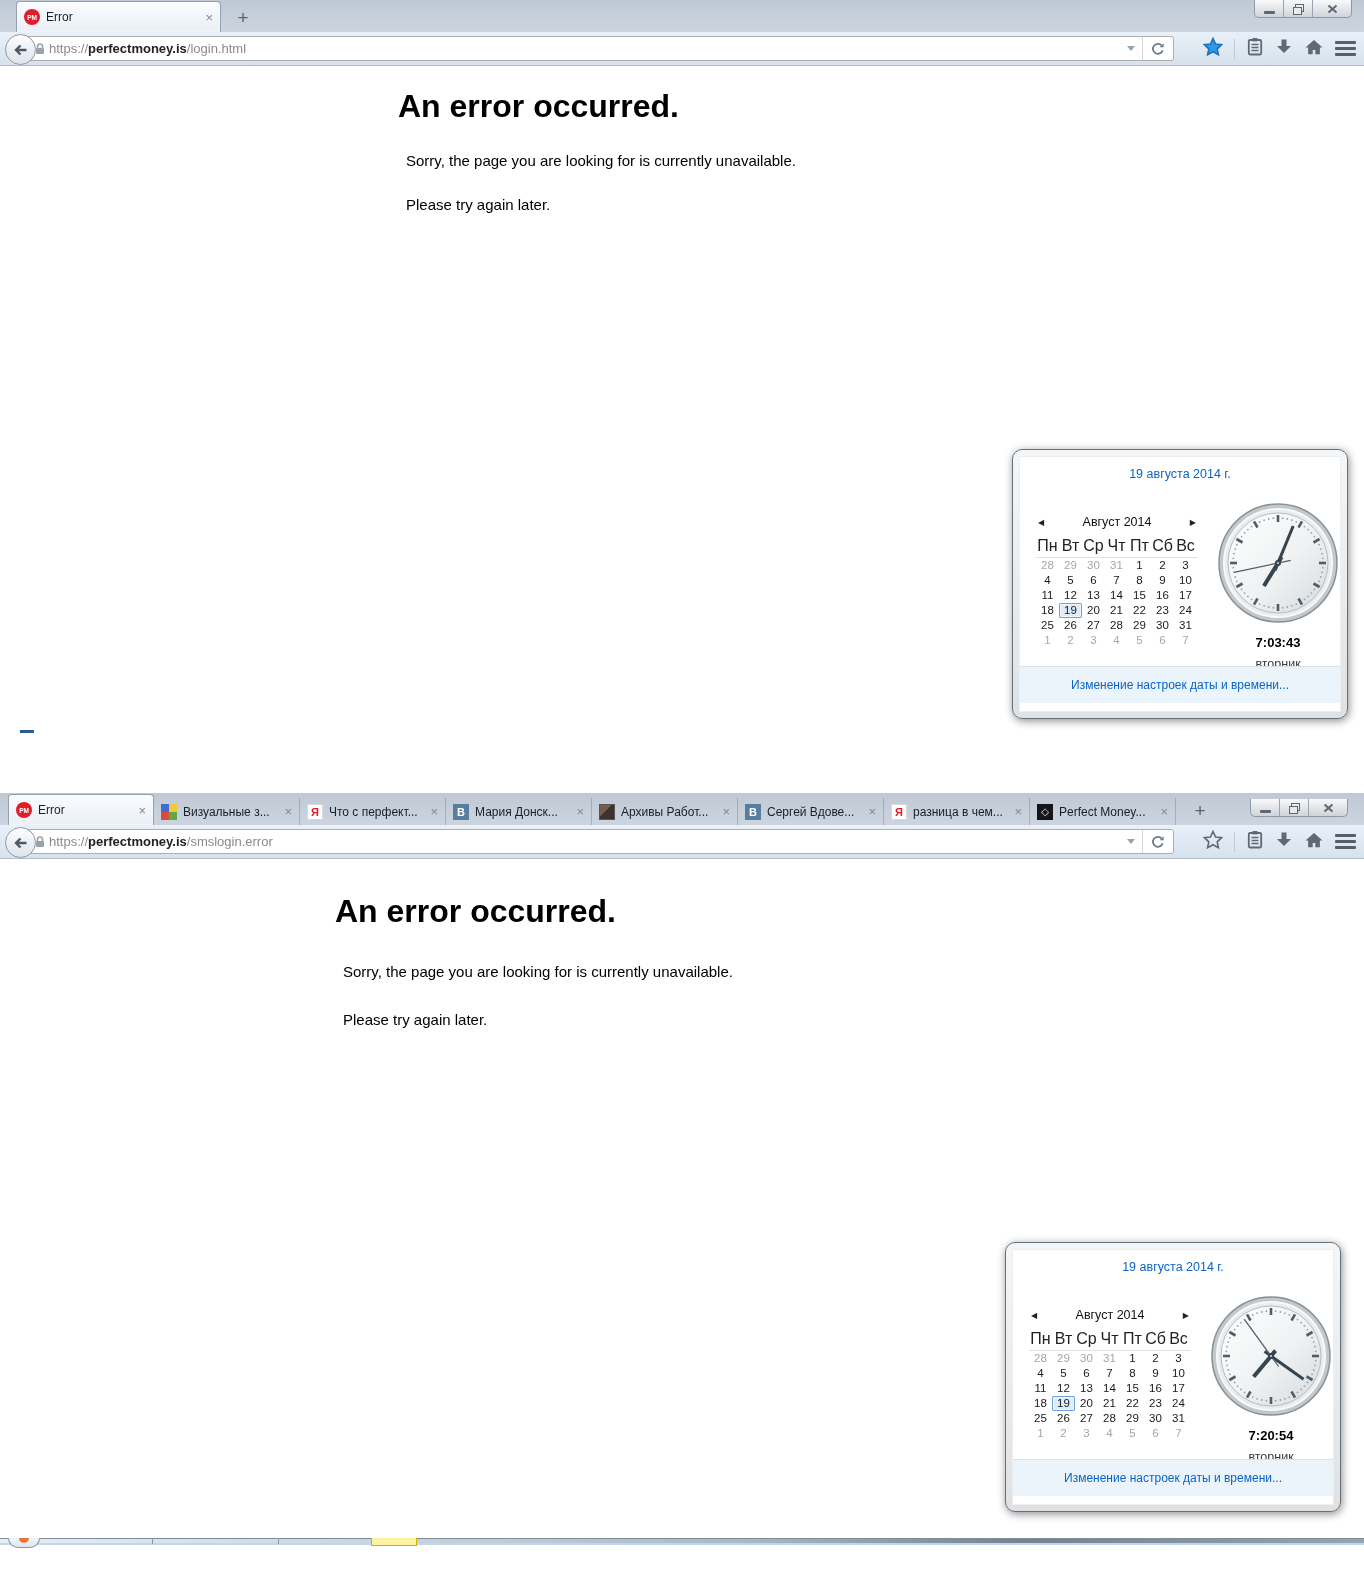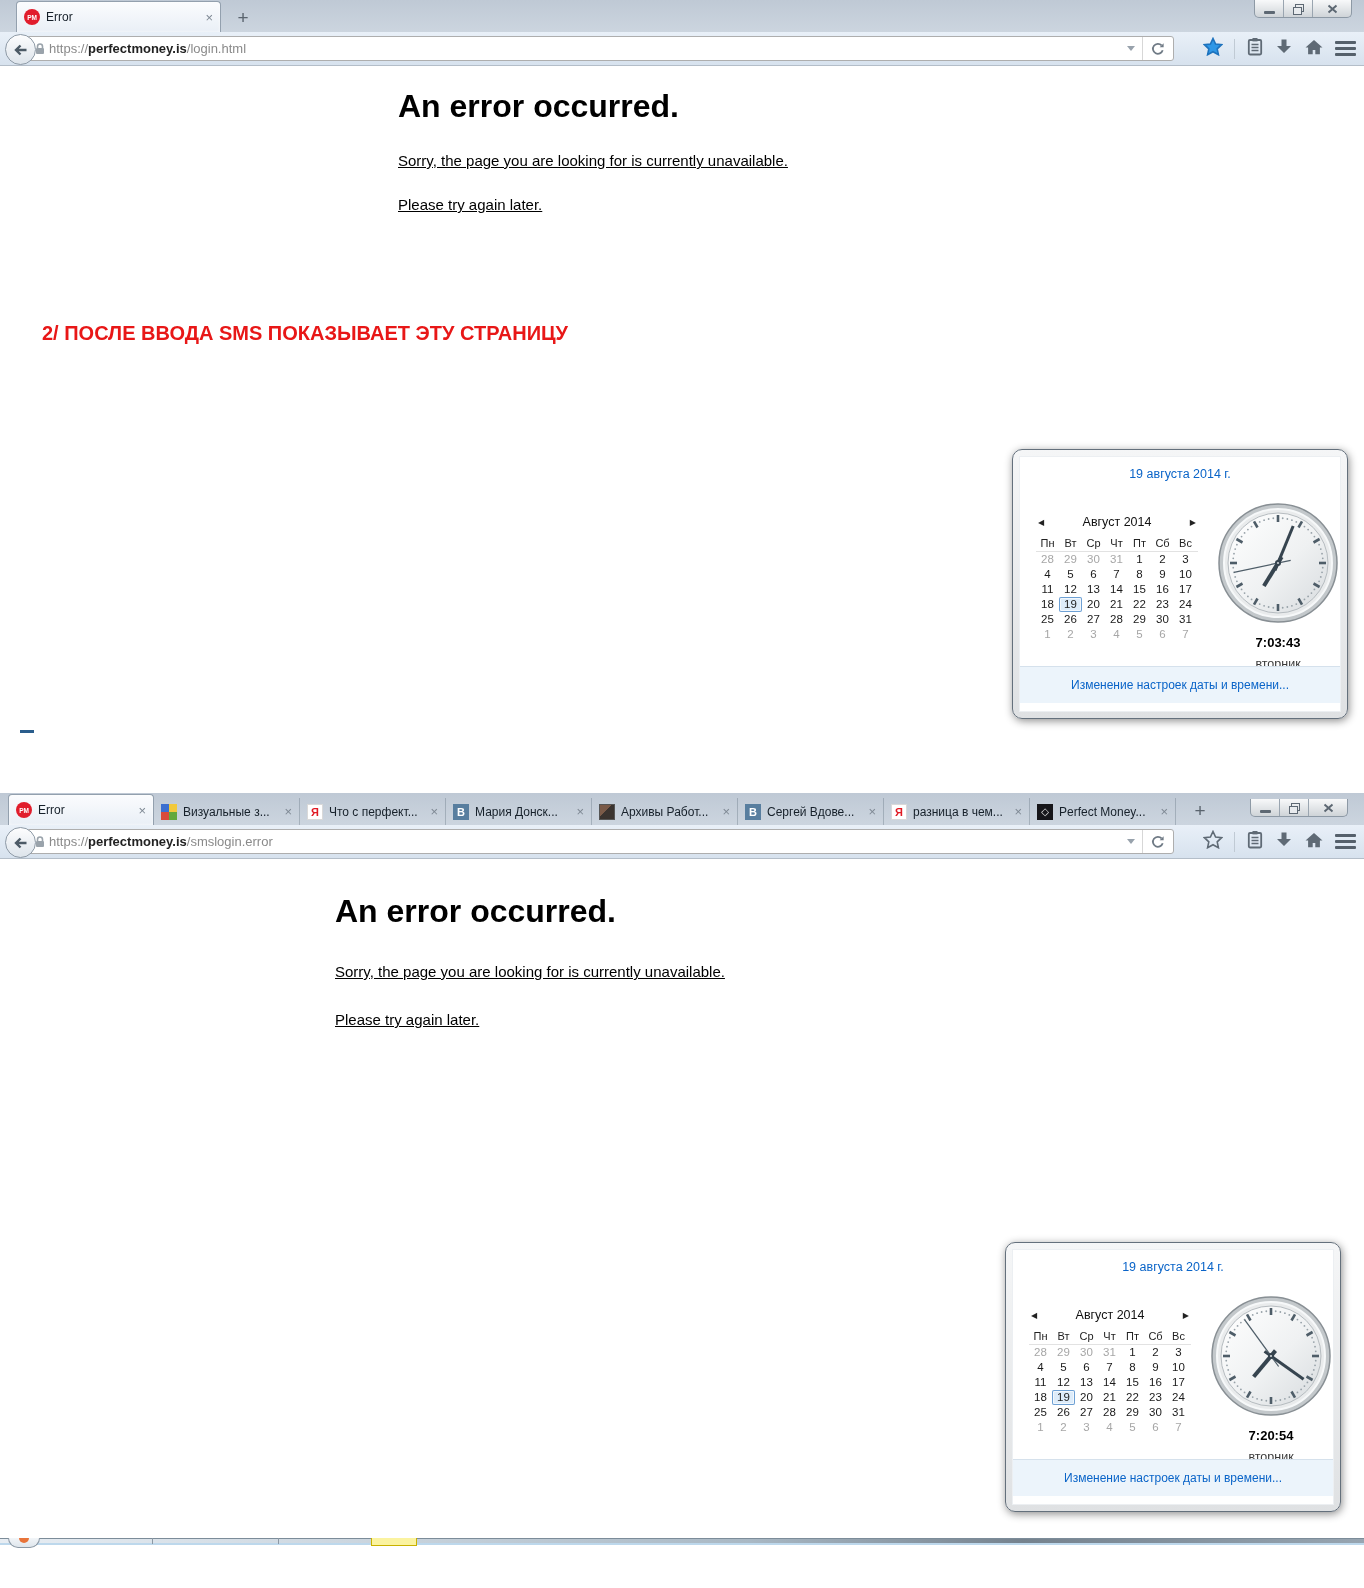--- a/index.html
+++ b/index.html
@@ -70,42 +70,42 @@
   .star-icon svg path{fill:none;stroke:#5f6a75;stroke-width:1.6;}
   .starred svg path{fill:#2f97e6;stroke:#1d72bd;}
   .hamburger{display:flex;flex-direction:column;gap:3px;}
   .hamburger span{display:block;width:21px;height:3px;background:#55606b;border-radius:1px;}
 
   
   .error-block{position:absolute;}
   #win1 .error-block{left:398px;top:88px;}
   #win2 .error-block{left:335px;top:100px;}
   .error-heading{font-size:32px;font-weight:bold;color:#000;margin:0 0 0 0;}
-  .error-line{font-size:15px;color:#000;margin:0;text-decoration:underline;}
+  .error-line{font-size:15px;color:#000;margin:8px;}
   #win1 .error-line1{margin-top:27px;} #win1 .error-line2{margin-top:27px;}
   #win2 .error-line1{margin-top:33px;} #win2 .error-line2{margin-top:31px;}
 
   .annotations{position:absolute;left:42px;top:322px;}
   .annotation{font-size:20px;font-weight:bold;color:#e81717;margin:0 0 34px 0;white-space:nowrap;}
 
   
   .popup{position:absolute;width:334px;height:268px;border:1px solid #64707c;border-radius:10px;
          background:linear-gradient(#f5f6f7,#dfe1e3);box-shadow:1px 2px 9px rgba(0,0,0,.45);}
   #win1 .popup{left:1012px;top:449px;}
   #win2 .popup{left:1005px;top:449px;}
   .popup-inner{position:absolute;left:6px;right:6px;top:6px;bottom:6px;background:#fff;
                border:1px solid #eceff2;}
   .popup-date{position:absolute;left:0;right:0;top:10px;text-align:center;
               font-size:12.5px;color:#0a64c8;}
   .cal{position:absolute;left:16px;top:56px;width:162px;font-size:11.5px;}
   .cal-nav{display:flex;justify-content:space-between;align-items:center;font-size:12.5px;
            color:#111;height:18px;}
   .cal-arrow{font-size:8px;color:#222;padding:0 2px;}
   .cal-head{display:flex;border-bottom:1px solid #e2e2e2;margin-top:6px;padding-bottom:2px;}
-  .cal-head span{width:23px;text-align:center;color:#222;font-size:11px;}
+  .cal-head span{width:23px;text-align:center;color:#222;font-size:16px;}
   .cal-row{display:flex;}
   .cal-row span{width:23px;height:15px;line-height:15px;text-align:center;color:#1a1a1a;}
   .cal-row span.muted{color:#a6a6a6;}
   .cal-row span.sel{background:#ddecfa;border-radius:2px;
         box-shadow:inset 0 0 0 1px #6da0d4, inset 0 0 0 2px #f3f8fd;}
   .clock-wrap{position:absolute;left:196px;top:44px;width:124px;height:124px;}
   .popup-time{position:absolute;left:196px;width:124px;top:178px;text-align:center;
               font-size:13px;font-weight:bold;color:#000;}
   .popup-weekday{position:absolute;left:196px;width:124px;top:200px;text-align:center;
                  font-size:12.5px;color:#3a3a3a;}
@@ -210,21 +210,20 @@
     </div>
   </div>
 
   <div class="error-block">
     <h1 class="error-heading">An error occurred.</h1>
     <p class="error-line error-line1">Sorry, the page you are looking for is currently unavailable.</p>
     <p class="error-line error-line2">Please try again later.</p>
   </div>
 
   <div class="annotations">
-    <p class="annotation">2/ ПОСЛЕ ВВОДА SMS ПОКАЗЫВАЕТ ЭТУ СТРАНИЦУ</p>
   </div>
 
   <div class="popup">
     <div class="popup-inner">
       <div class="popup-date">19 августа 2014 г.</div>
       <div class="cal">
         <div class="cal-nav">
           <span class="cal-arrow">◀</span>
           <span>Август 2014</span>
           <span class="cal-arrow">▶</span>

